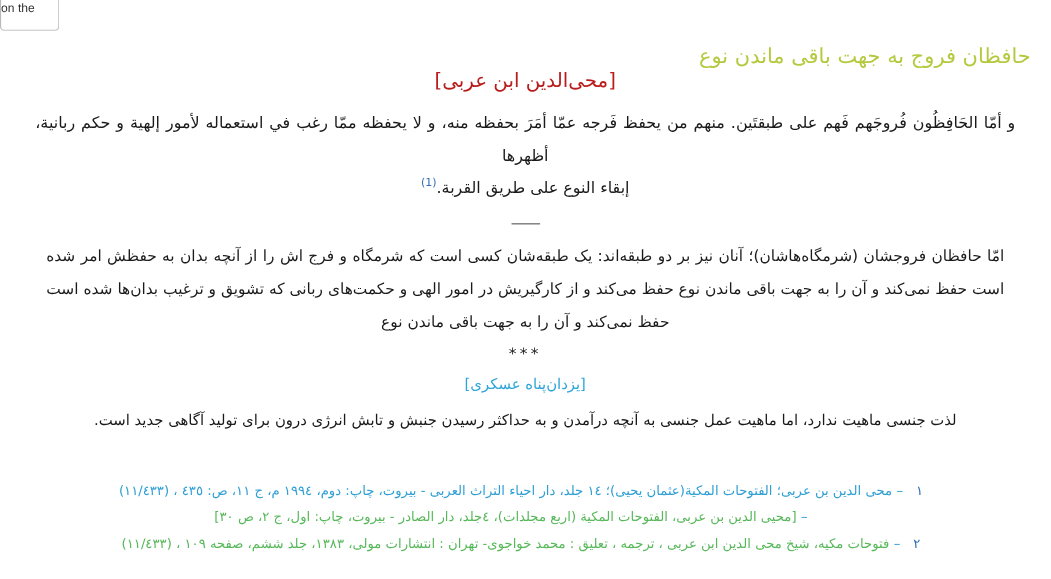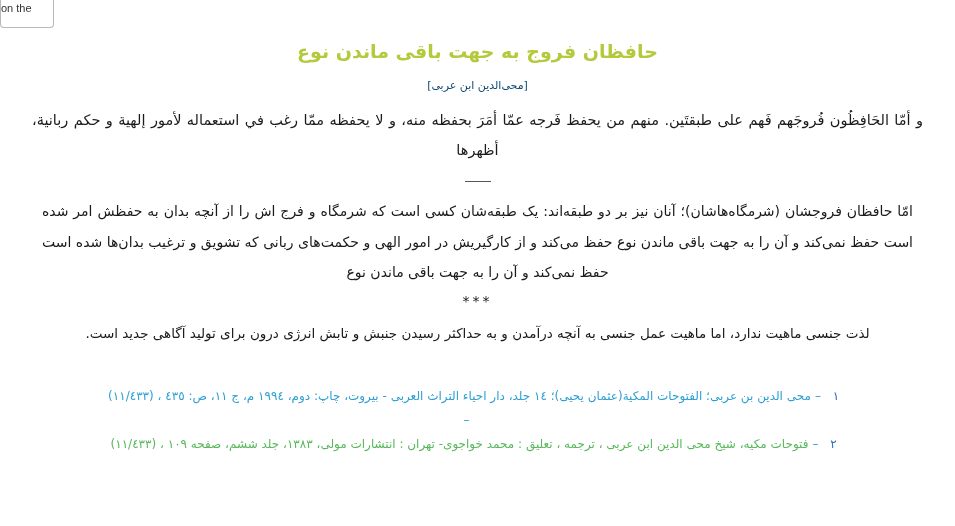--- a/index.html
+++ b/index.html
@@ -45,33 +45,32 @@
     position: absolute;
     top: 0;
     left: 0;
     width: 955px;
     height: 526px;
     padding: 0 18px;
     box-sizing: border-box;
   }
 
   .title {
-    text-align: center;
     color: #b5c93d;
     font-size: 19px;
-    font-weight: bold;
+    font-weight: normal;
     margin-top: 40px;
     letter-spacing: 0.5px;
   }
 
   .attrib {
     text-align: center;
-    color: #0c4a6e;
-    font-size: 11px;
-    margin-top: 17px;
+    color: #b91c1c;
+    font-size: 18px;
+    margin-top: 1px;
   }
 
   .arabic {
     color: #1a1a1a;
     font-size: 14.5px;
     line-height: 2.05;
     text-align: justify;
     text-align-last: center;
     margin-top: 14px;
     padding: 0 14px;
@@ -171,44 +170,49 @@
 </div>
 
 <div id="page">
 
   <div class="title">حافظان فروج به جهت باقی ماندن نوع</div>
 
   <div class="attrib">[محی‌الدین ابن عربی]</div>
 
   <div class="arabic">
     <span>و أمّا الحَافِظُون فُروجَهم فَهم على طبقتَين. منهم من يحفظ فَرجه عمّا أمَرَ بحفظه منه، و لا يحفظه ممّا رغب في استعماله لأمور إلهية و حكم ربانية، أظهرها</span>
+    <span class="lastline">
+      <span>إبقاء النوع على طريق القربة.</span><span class="sup">(1)</span>
+    </span>
   </div>
 
   <div class="rule"></div>
 
   <div class="persian">
     <span>امّا حافظان فروجشان (شرمگاه‌هاشان)؛ آنان نیز بر دو طبقه‌اند: یک طبقه‌شان کسی است که شرمگاه و فرج اش را از آنچه بدان به حفظش امر شده است حفظ نمی‌کند و آن را به جهت باقی ماندن نوع حفظ می‌کند و از کارگیریش در امور الهی و حکمت‌های ربانی که تشویق و ترغیب بدان‌ها شده است حفظ نمی‌کند و آن را به جهت باقی ماندن نوع</span>
   </div>
 
   <div class="stars">***</div>
 
+  <div class="attrib2">[یزدان‌پناه عسکری]</div>
 
   <div class="para-small">لذت جنسی ماهیت ندارد، اما ماهیت عمل جنسی به آنچه درآمدن و به حداکثر رسیدن جنبش و تابش انرژی درون برای تولید آگاهی جدید است.</div>
 
   <div class="footnotes">
 
     <div class="fn-row">
       <span class="fn-num">١</span>
       <span class="fn-dash">–</span>
       <span class="fn-text fn-blue">محی الدین بن عربی؛ الفتوحات المکیة(عثمان یحیی)؛ ١٤ جلد، دار احیاء التراث العربی - بیروت، چاپ: دوم، ١٩٩٤ م، ج ١١، ص: ٤٣٥ ، (١١/٤٣٣)</span>
     </div>
 
     <div class="fn-row">
       <span class="fn-num"></span>
       <span class="fn-dash">–</span>
+      <span class="fn-text fn-green">[محیی الدین بن عربی، الفتوحات المکیة (اربع مجلدات)، ٤‌جلد، دار الصادر - بیروت، چاپ: اول، ج ٢، ص ٣٠]</span>
     </div>
 
     <div class="fn-row">
       <span class="fn-num">٢</span>
       <span class="fn-dash">–</span>
       <span class="fn-text fn-green">فتوحات مکیه، شیخ محی الدین ابن عربی ، ترجمه ، تعلیق : محمد خواجوی- تهران : انتشارات مولی، ١٣٨٣، جلد ششم، صفحه ١٠٩ ، (١١/٤٣٣)</span>
     </div>
 
   </div>
 

